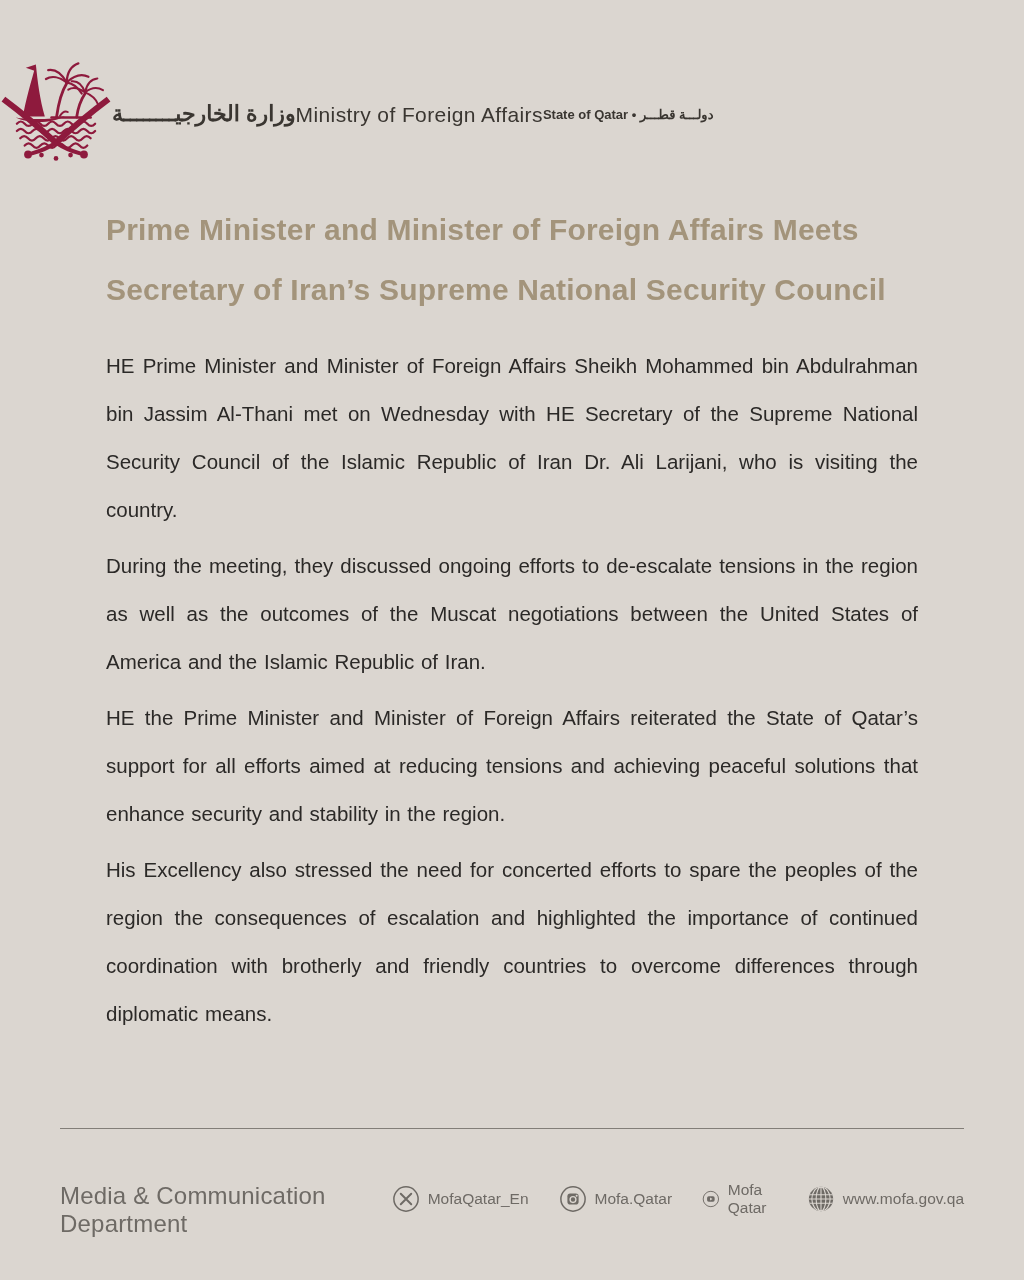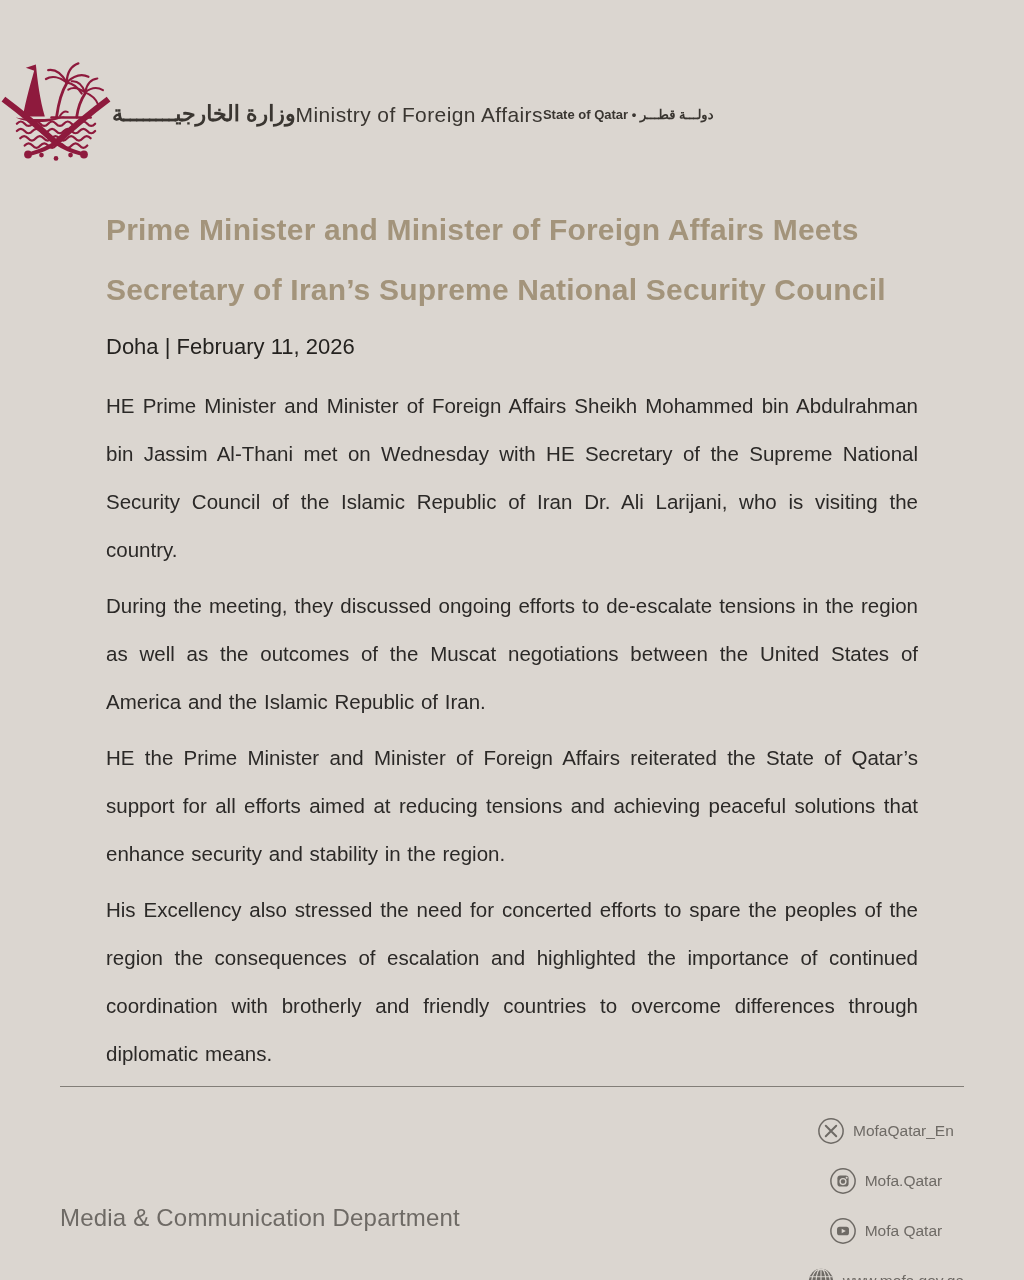--- a/index.html
+++ b/index.html
@@ -80,21 +80,21 @@
     justify-content: space-between;
     align-items: center;
     padding: 30px 0 42px 0;
   }
   .dept {
     font-size: 24px;
     color: #6e6a65;
     letter-spacing: 0.2px;
     margin-top: 23px;
   }
-  .social { display: flex; align-items: center; gap: 22px; flex-direction: column; }
+  .social { display: flex; align-items: center; gap: 30px; }
   .social-item { display: flex; align-items: center; gap: 8px; cursor: pointer; }
   .social-item .label { font-size: 15.5px; color: #6e6a65; }
   .social-item svg { display: block; }
 </style>
 </head>
 <body>
 
 <div class="header">
   <svg class="emblem" viewBox="0 0 200 186" aria-hidden="true">
     <g fill="none" stroke="#8e1a3d" stroke-linecap="round">
@@ -157,21 +157,20 @@
   <div class="ministry-ar">وزارة الخارجيــــــــة</div>
   <div class="ministry-en">Ministry of Foreign Affairs</div>
   <div class="state-line">State of Qatar • دولـــة قطـــر</div>
 </div>
 
 <div class="article">
   <h1 class="article-title">
     <div>Prime Minister and Minister of Foreign Affairs Meets</div>
     <div>Secretary of Iran’s Supreme National Security Council</div>
   </h1>
-  <div class="dateline">Doha | February 11, 2026</div>
   <div class="body-text">
     <p>HE Prime Minister and Minister of Foreign Affairs Sheikh Mohammed bin Abdulrahman bin Jassim Al-Thani met on Wednesday with HE Secretary of the Supreme National Security Council of the Islamic Republic of Iran Dr. Ali Larijani, who is visiting the country.</p>
     <p>During the meeting, they discussed ongoing efforts to de-escalate tensions in the region as well as the outcomes of the Muscat negotiations between the United States of America and the Islamic Republic of Iran.</p>
     <p>HE the Prime Minister and Minister of Foreign Affairs reiterated the State of Qatar’s support for all efforts aimed at reducing tensions and achieving peaceful solutions that enhance security and stability in the region.</p>
     <p>His Excellency also stressed the need for concerted efforts to spare the peoples of the region the consequences of escalation and highlighted the importance of continued coordination with brotherly and friendly countries to overcome differences through diplomatic means.</p>
   </div>
 </div>
 
 <div class="footer">
   <hr class="footer-divider">

